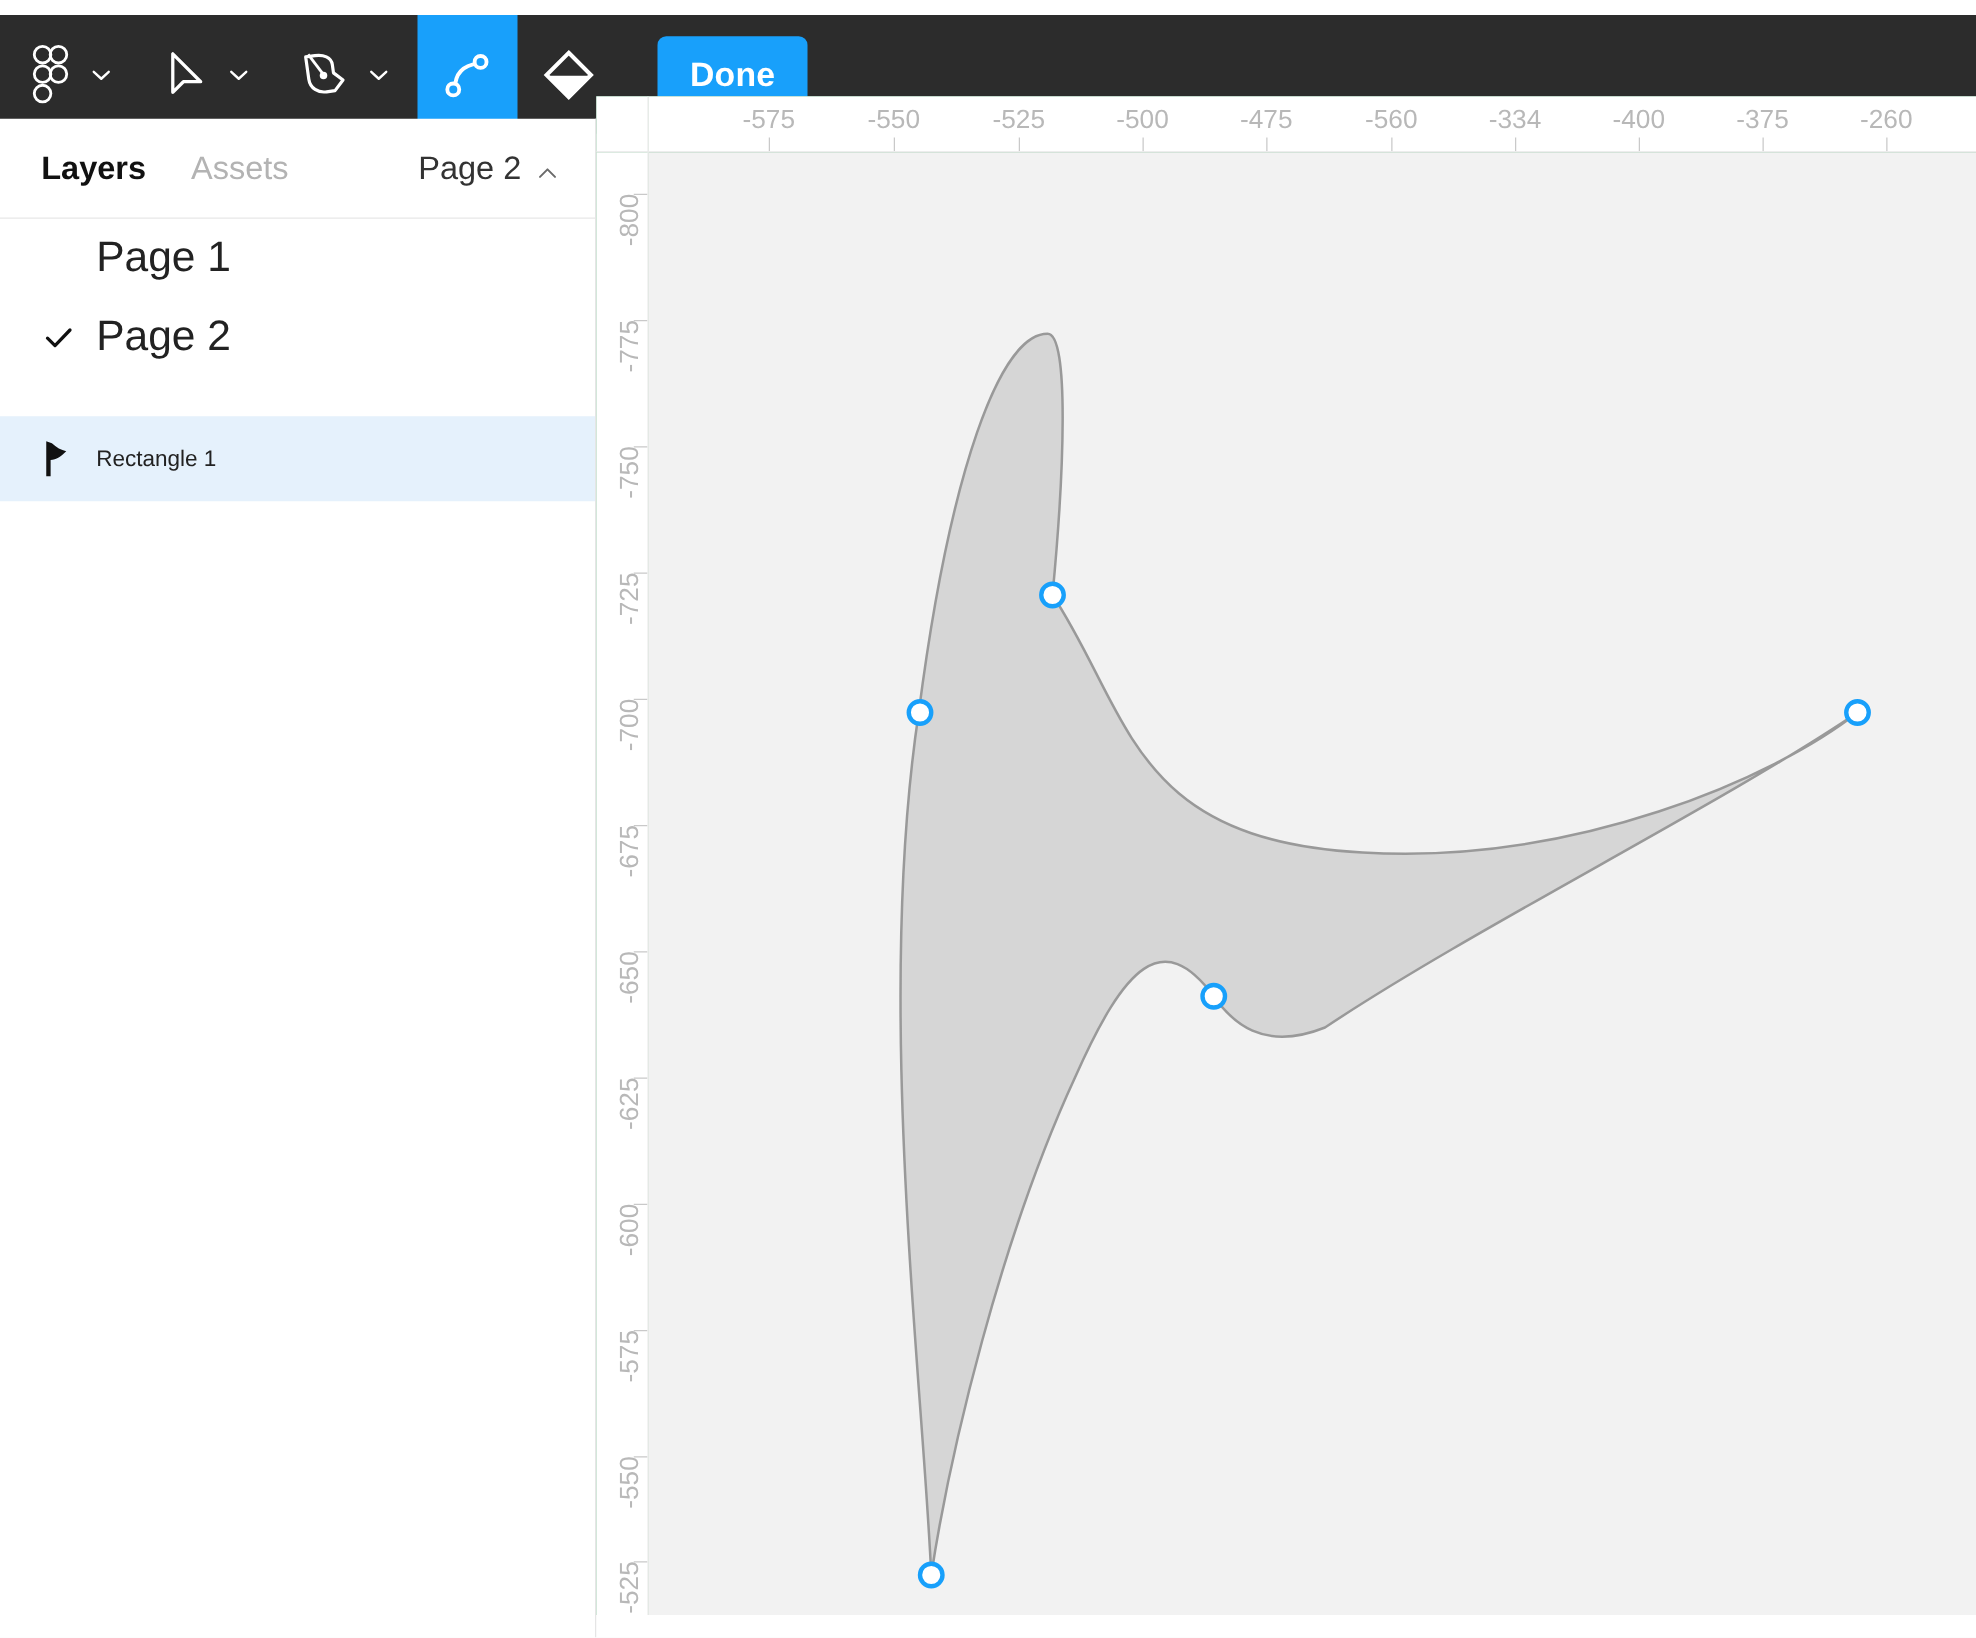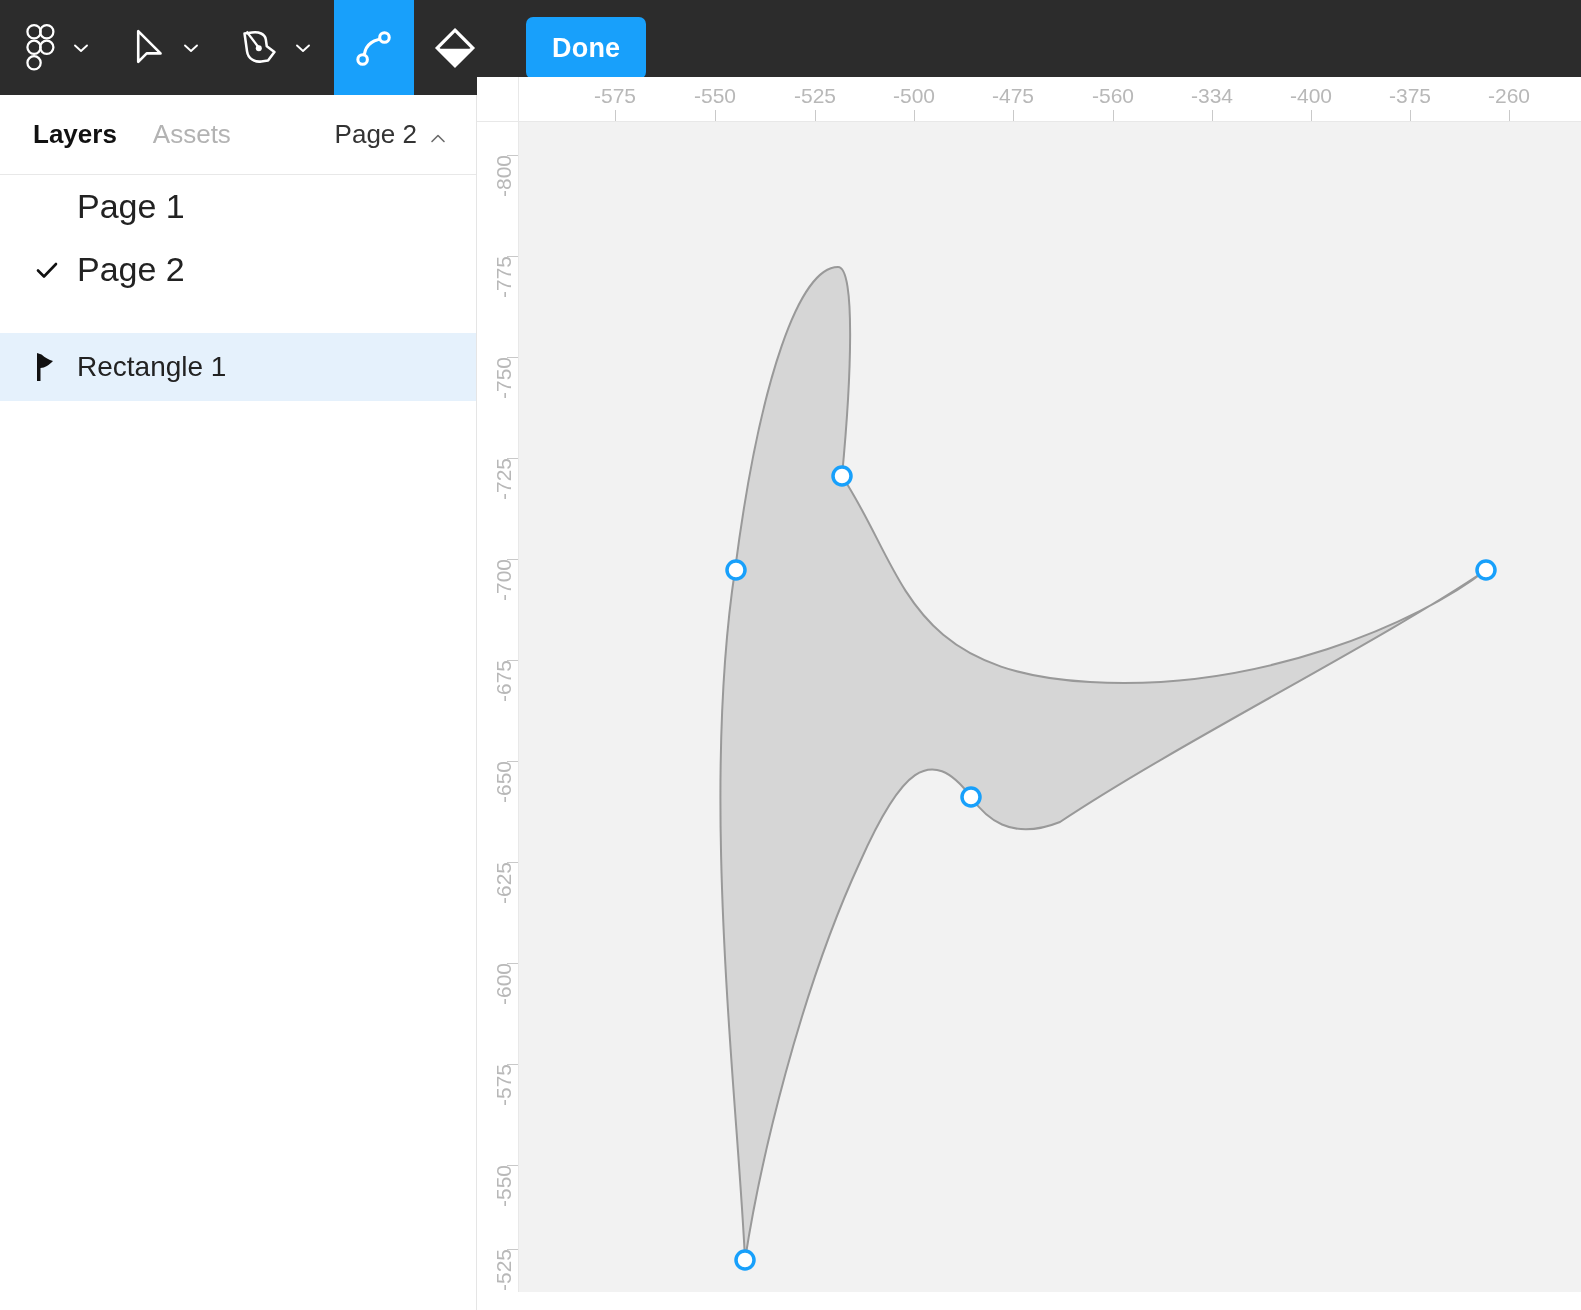--- a/index.html
+++ b/index.html
@@ -5,21 +5,21 @@
   * { margin:0; padding:0; box-sizing:border-box; }
   html, body {
     width:1581px; height:1310px;
     font-family:"Liberation Sans", sans-serif;
     background:#fff; overflow:hidden;
   }
   #app { position:relative; width:1581px; height:1310px; }
 
   
   .toolbar{
-    position:absolute; left:0; top:0; width:1581px; height:95px;
+    position:absolute; left:0; top:12px; width:1581px; height:95px;
     background:#2c2c2c; display:flex; align-items:center;
   }
   .tool{
     height:95px; display:flex; align-items:center; justify-content:center;
     gap:14px; padding:0 20px; cursor:pointer;
   }
   .tool.first{ padding-left:22px; }
   .tool.active{ background:#18a0fb; }
   .tool svg{ display:block; }
   .caret{ width:22px; height:22px; flex:none; }
@@ -61,21 +61,21 @@
   }
 
   .page-row{
     height:63px; display:flex; align-items:center; padding-left:33px;
     cursor:pointer; font-size:34px; color:#222;
   }
   .page-row .check{ width:44px; flex:none; display:flex; align-items:center; }
   .page-row .pg-label{ }
   .layer-row{
     height:68px; display:flex; align-items:center; padding-left:33px;
-    cursor:pointer; font-size:28px; color:#222; background:#e5f1fc;
+    cursor:pointer; font-size:18px; color:#222; background:#e5f1fc;
   }
   .layer-row .licon{ width:44px; flex:none; display:flex; align-items:center; }
 
   
   .canvas-wrap{
     position:absolute; left:477px; top:77px; width:1104px; height:1215px;
     background:#15803d;
   }
   .corner{
     position:absolute; left:0; top:0; width:42px; height:45px;

